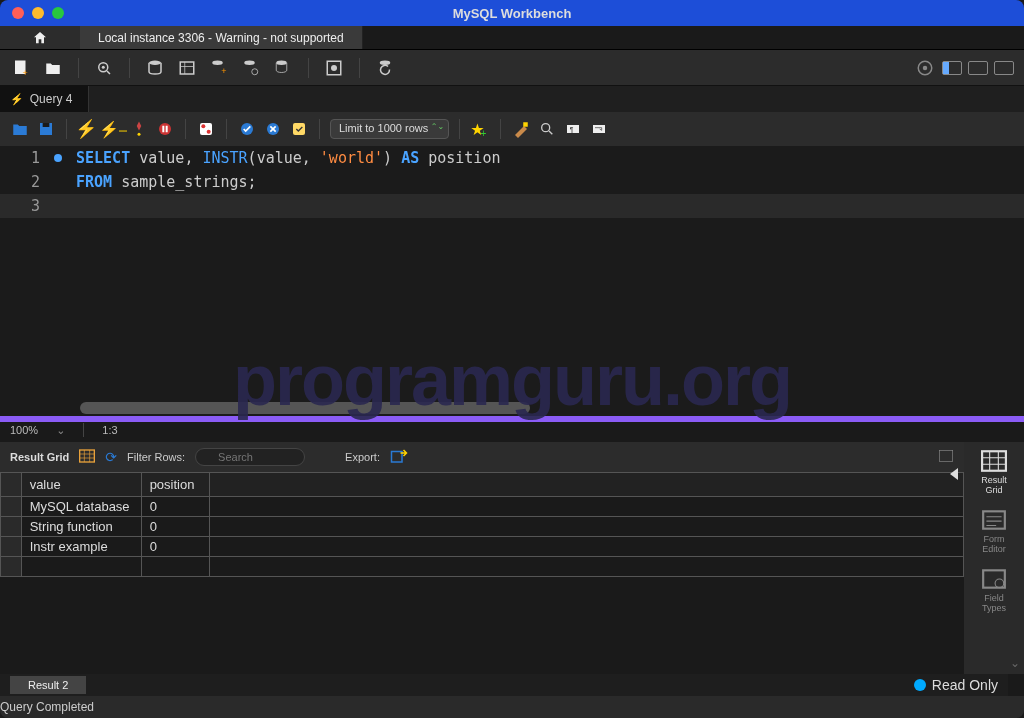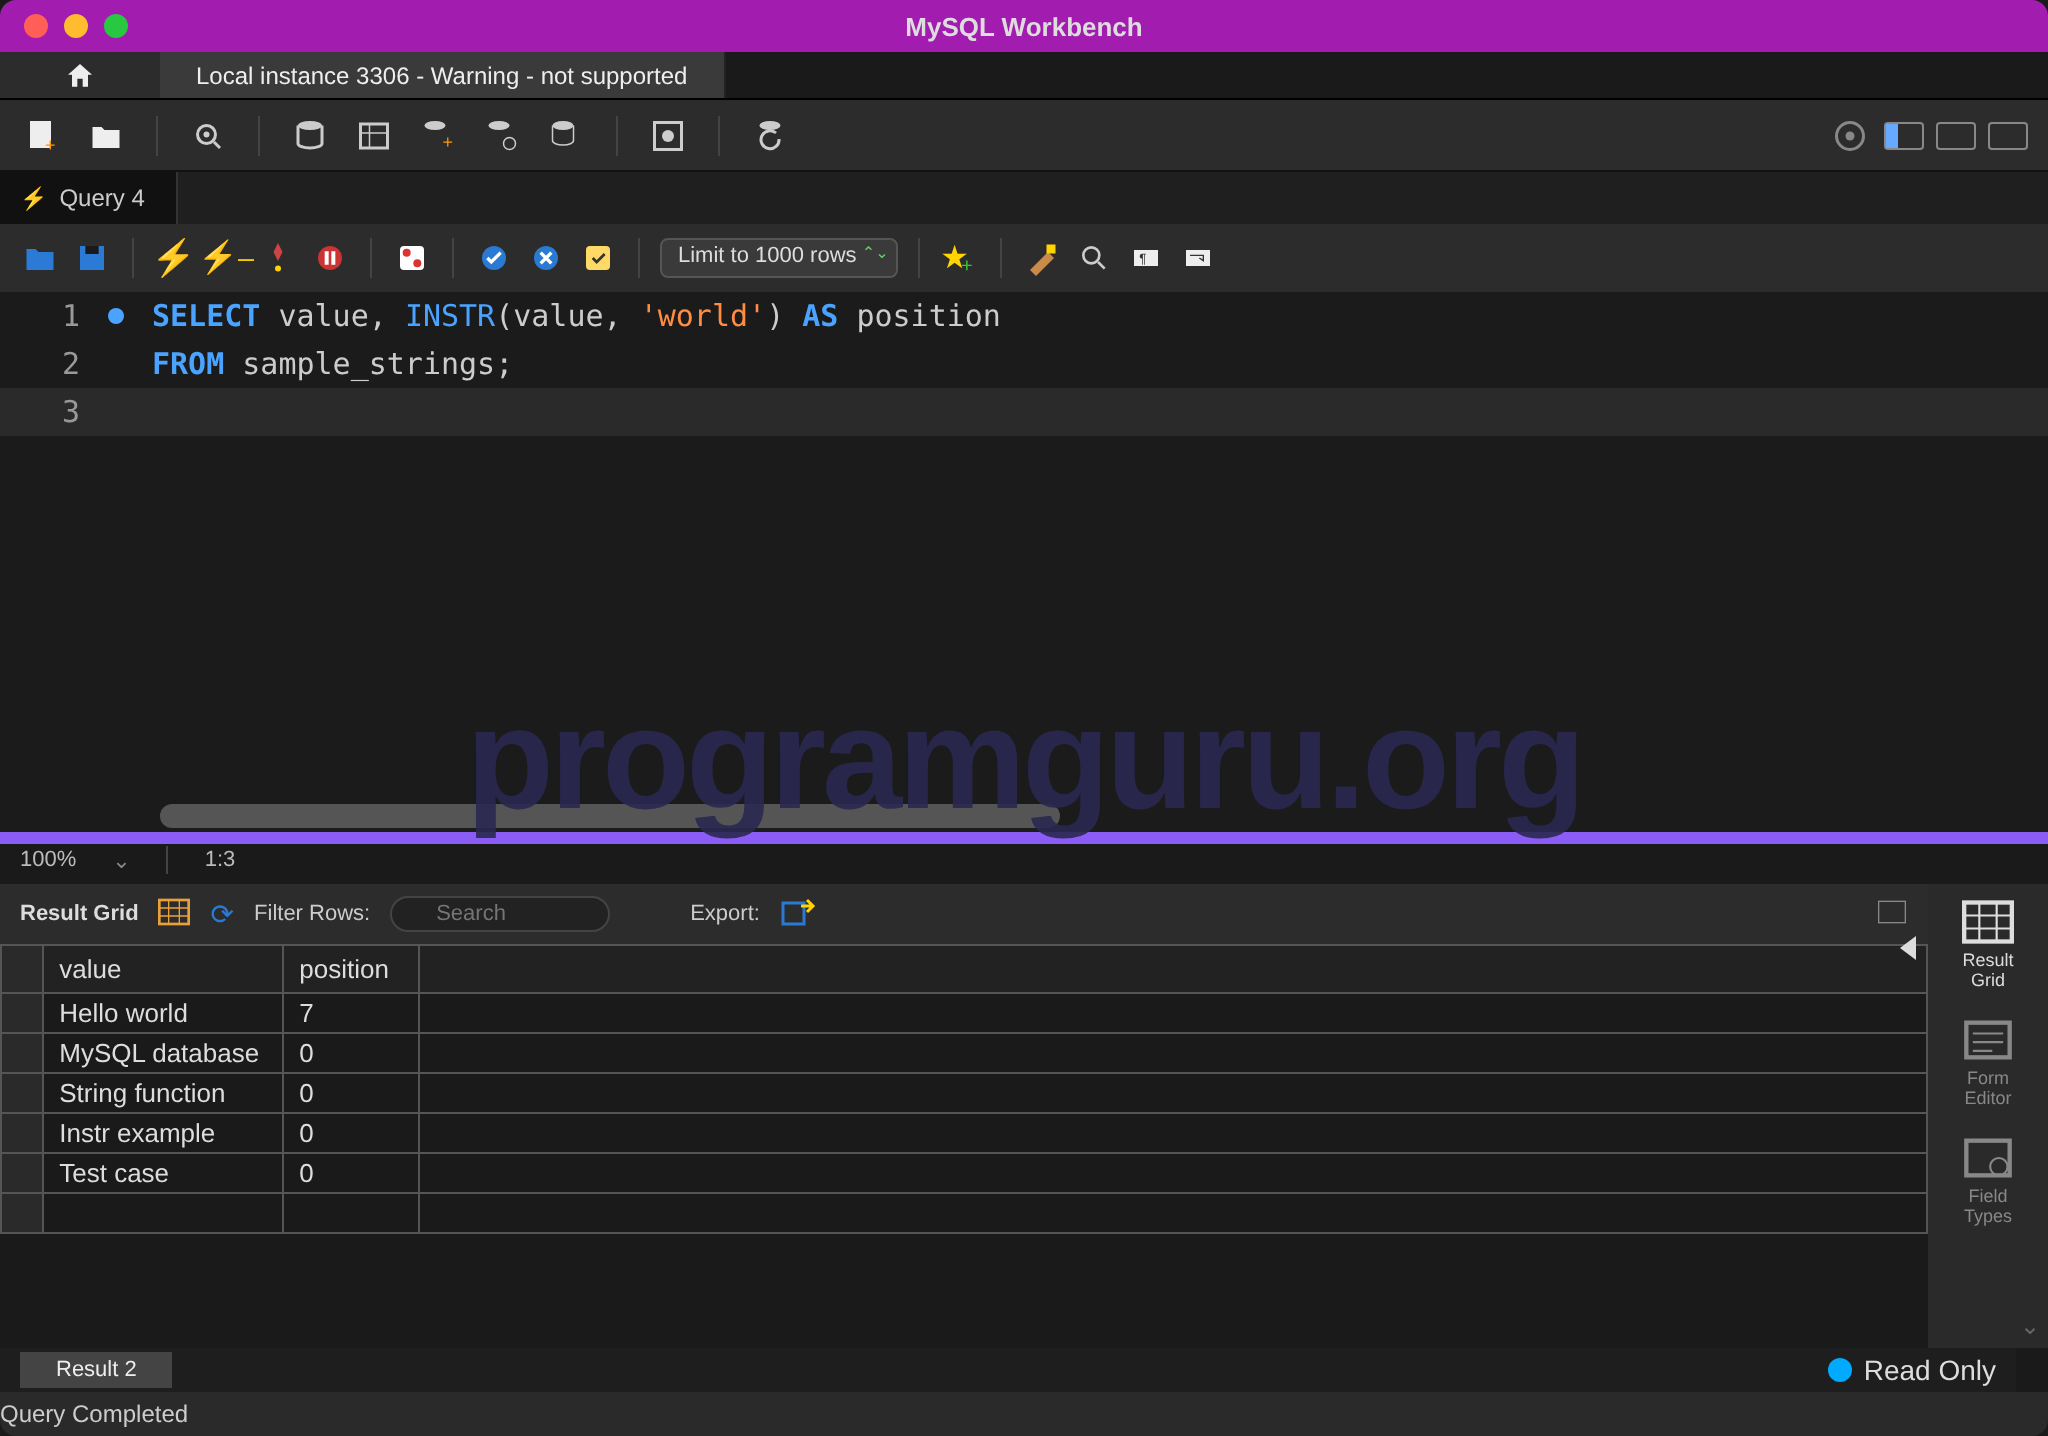--- a/index.html
+++ b/index.html
@@ -6,21 +6,21 @@
   body {
     width: 1024px; height: 718px;
     background: #1a1a1a;
     font-family: -apple-system, "Helvetica Neue", Arial, sans-serif;
     font-size: 12px; color: #ccc;
     overflow: hidden;
     position: relative;
     border-radius: 8px;
   }
   .titlebar {
-    height: 26px; background: #a21caf;
+    height: 26px; background: #1d4ed8;
     display: flex; align-items: center;
     position: relative;
     text-align: center;
   }
   .traffic { display: flex; gap: 8px; padding-left: 12px; }
   .dot { width: 12px; height: 12px; border-radius: 50%; }
   .red { background: #ff5f57; } .yellow { background: #febc2e; } .green { background: #28c840; }
   .title { position: absolute; left: 50%; transform: translateX(-50%); color: #ddd; font-weight: 600; font-size: 13px; }
   .tabsbar {
     height: 24px; background: #1a1a1a; display: flex; align-items: stretch;
@@ -370,45 +370,33 @@
             <tr id="grid-head">
               <th></th>
               <th>value</th>
               <th>position</th>
               <th></th>
             </tr>
           </thead>
         <tbody id="grid-body">
             <tr>
               <td></td>
-              <td>Hello world</td>
-              <td>7</td>
+              <td>MySQL database</td>
+              <td>0</td>
               <td></td>
             </tr>
             <tr>
               <td></td>
-              <td>MySQL database</td>
+              <td>String function</td>
               <td>0</td>
               <td></td>
             </tr>
             <tr>
               <td></td>
-              <td>String function</td>
-              <td>0</td>
-              <td></td>
-            </tr>
-            <tr>
-              <td></td>
               <td>Instr example</td>
-              <td>0</td>
-              <td></td>
-            </tr>
-            <tr>
-              <td></td>
-              <td>Test case</td>
               <td>0</td>
               <td></td>
             </tr>
             <tr>
               <td>&nbsp;</td>
               <td>&nbsp;</td>
               <td>&nbsp;</td>
               <td>&nbsp;</td>
             </tr>
           </tbody>

